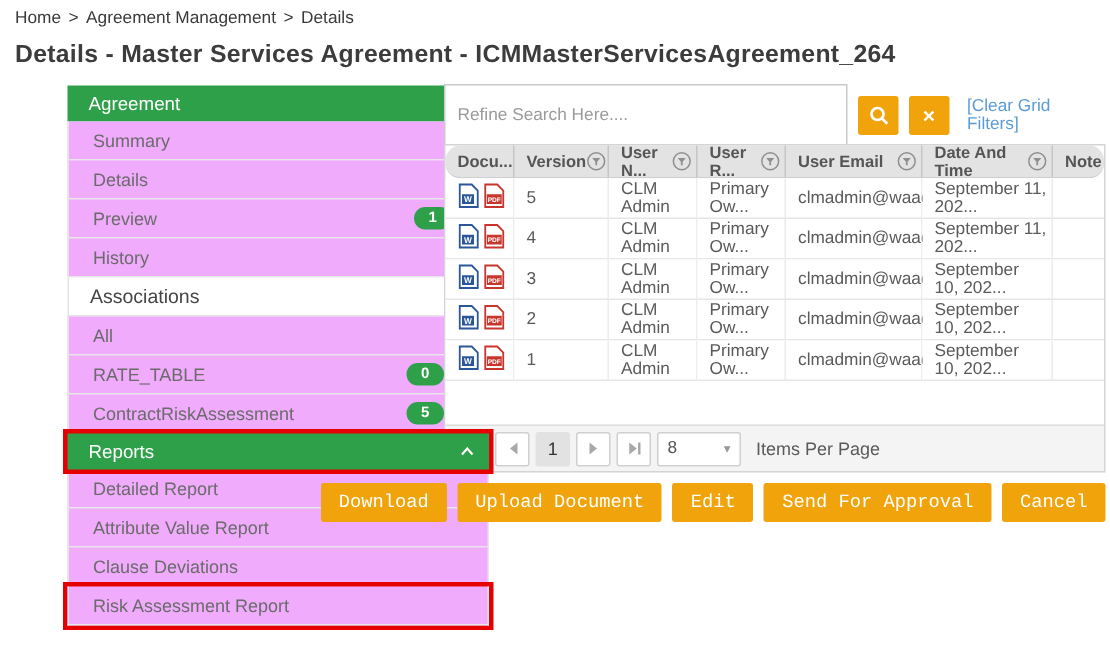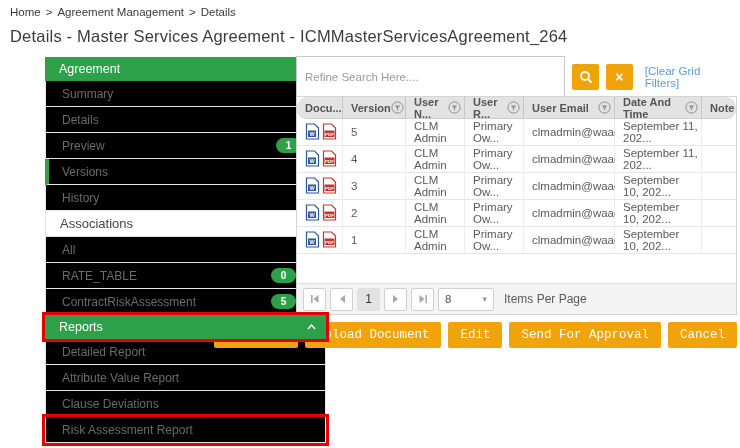--- a/index.html
+++ b/index.html
@@ -3,29 +3,29 @@
 <meta charset="utf-8">
 <style>
   * { margin:0; padding:0; box-sizing:border-box; }
   html,body { width:740px; height:448px; background:#fff; overflow:hidden;
     font-family:"Liberation Sans", sans-serif; color:#333; }
   .abs { position:absolute; }
 
   
   #breadcrumb { left:10px; top:6px; font-size:11.5px; color:#3a3a3a; }
   #breadcrumb .sep { margin:0 5px; color:#3a3a3a; }
-  #page-title { left:10px; top:27px; font-size:16.5px; font-weight:400; color:#3c3c3c; letter-spacing:.2px; }
+  #page-title { left:10px; top:27px; font-size:16.5px; font-weight:700; color:#3c3c3c; letter-spacing:.2px; }
 
   
   #sidebar { left:3px; top:57px; width:281px;margin-left:42px; }
   .sec-header { height:24px; display:flex; align-items:center; padding:0 10px 0 14px; }
   .sec-header.green { background:#2ea04a; color:#fff; font-size:12.5px; }
   .sec-header.plain { background:#fff; color:#454545; font-size:13px; border:1px solid #e3e3e3; border-top:none; height:26px; }
   .sec-header .chev { margin-left:auto; display:flex; align-items:center; }
-  .side-item { height:26px; display:flex; align-items:center; background:#000000;
+  .side-item { height:26px; display:flex; align-items:center; background:#f0abfc;
     border:1px solid #e7e7e7; border-top:none; padding:0 8px 0 16px;
     font-size:12px; color:#6b6b6b; cursor:pointer; }
   .side-item.active { border-left:4px solid #2ea04a; padding-left:13px; }
   .badge { margin-left:auto; min-width:25px; height:15px; border-radius:9px; background:#2ea04a;
     color:#fff; font-size:10px; font-weight:bold; text-align:center; line-height:15px; padding:0 4px; }
   .plus-btn { width:15px; height:15px; border-radius:50%; background:#2ea04a; color:#fff;
     font-size:13px; line-height:13px; text-align:center; font-weight:bold; margin-left:6px; cursor:pointer; }
   .badge + .plus-btn { margin-left:6px; }
   .badge.solo { margin-left:auto; margin-right:16px; }
   .annotated { box-shadow:0 0 0 3px #e60000; position:relative; z-index:5; }
@@ -91,23 +91,20 @@
   <div class="side-item">
     <span>Summary</span>
   </div>
   <div class="side-item">
     <span>Details</span>
   </div>
   <div class="side-item">
     <span>Preview</span>
     <span class="badge solo">1</span>
   </div>
-  <div class="side-item active">
-    <span>Versions</span>
-  </div>
   <div class="side-item">
     <span>History</span>
   </div>
 
   <div class="sec-header plain">
     <span>Associations</span>
     <span class="chev">
       <svg width="9" height="6" viewBox="0 0 9 6">
           <polyline points="1,5 4.5,1 8,5" fill="none" stroke="#9a9a9a" stroke-width="1.3"></polyline>
         </svg>

